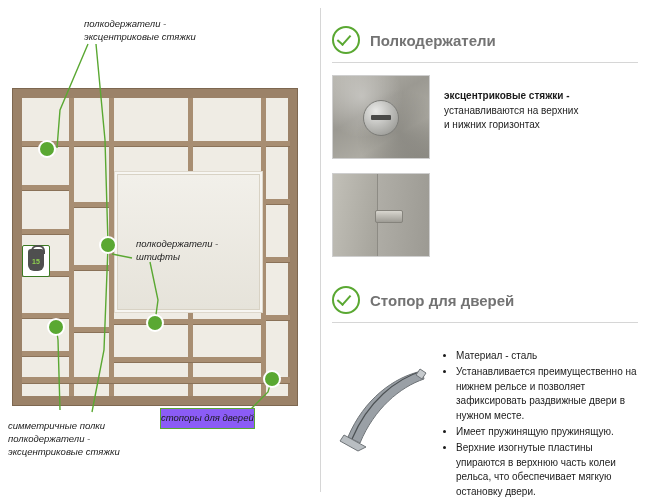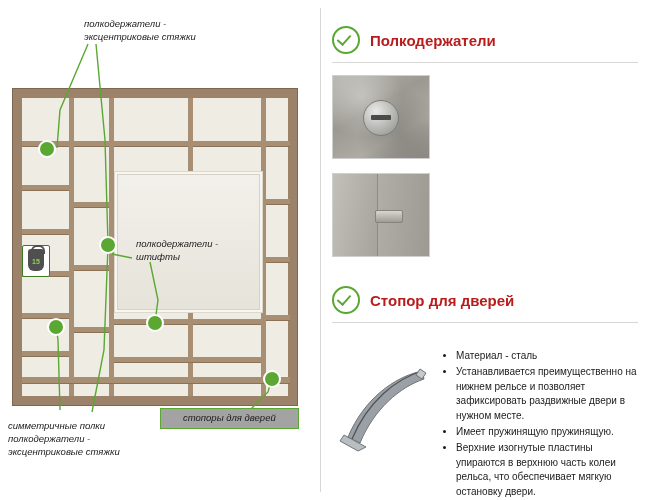--- a/index.html
+++ b/index.html
@@ -98,22 +98,22 @@
 
   .callout {
     position: absolute;
     font-size: 9.5px;
     font-style: italic;
     line-height: 1.35;
     color: #1b1b1b;
   }
   .callout.boxed {
     border: 1px solid #5aa832;
-    padding: 3px 22px;
-    background: #a3a3a3;
+    padding: 3px 0;
+    background: #8b5cf6;
     font-style: italic;
   }
 
   .weight-badge {
     position: absolute;
     left: 22px;
     top: 245px;
     width: 26px;
     height: 30px;
     border: 1px solid #3b7a22;
@@ -179,21 +179,21 @@
     top: 4px;
     width: 6px;
     height: 11px;
     border: solid #5aa832;
     border-width: 0 2.5px 2.5px 0;
     transform: rotate(42deg);
   }
   .section-title {
     font-size: 15px;
     font-weight: bold;
-    color: #b91c1c;
+    color: #737373;
   }
   .hr {
     height: 1px;
     background: #d6d6d6;
     margin: 8px 0 0 0;
   }
 
   .item-row {
     display: flex;
     gap: 14px;
@@ -376,20 +376,25 @@
     <div style="position:absolute; left:0; top:26px; width:306px;">
       <div class="section-head">
         <div class="check-badge"></div>
         <div class="section-title">Полкодержатели</div>
       </div>
       <div class="hr"></div>
 
       <div class="item-row" style="margin-top:12px;">
         <div class="photo concrete">
           <div class="cam-lock"></div>
+        </div>
+        <div class="item-text">
+          <b>эксцентриковые стяжки -</b>
+          <div>устанавливаются на верхних</div>
+          <div>и нижних горизонтах</div>
         </div>
       </div>
 
       <div class="item-row" style="margin-top:14px;">
         <div class="photo pin-shot">
           <div class="pin-board"></div>
           <div class="pin"></div>
         </div>
       </div>
     </div>

